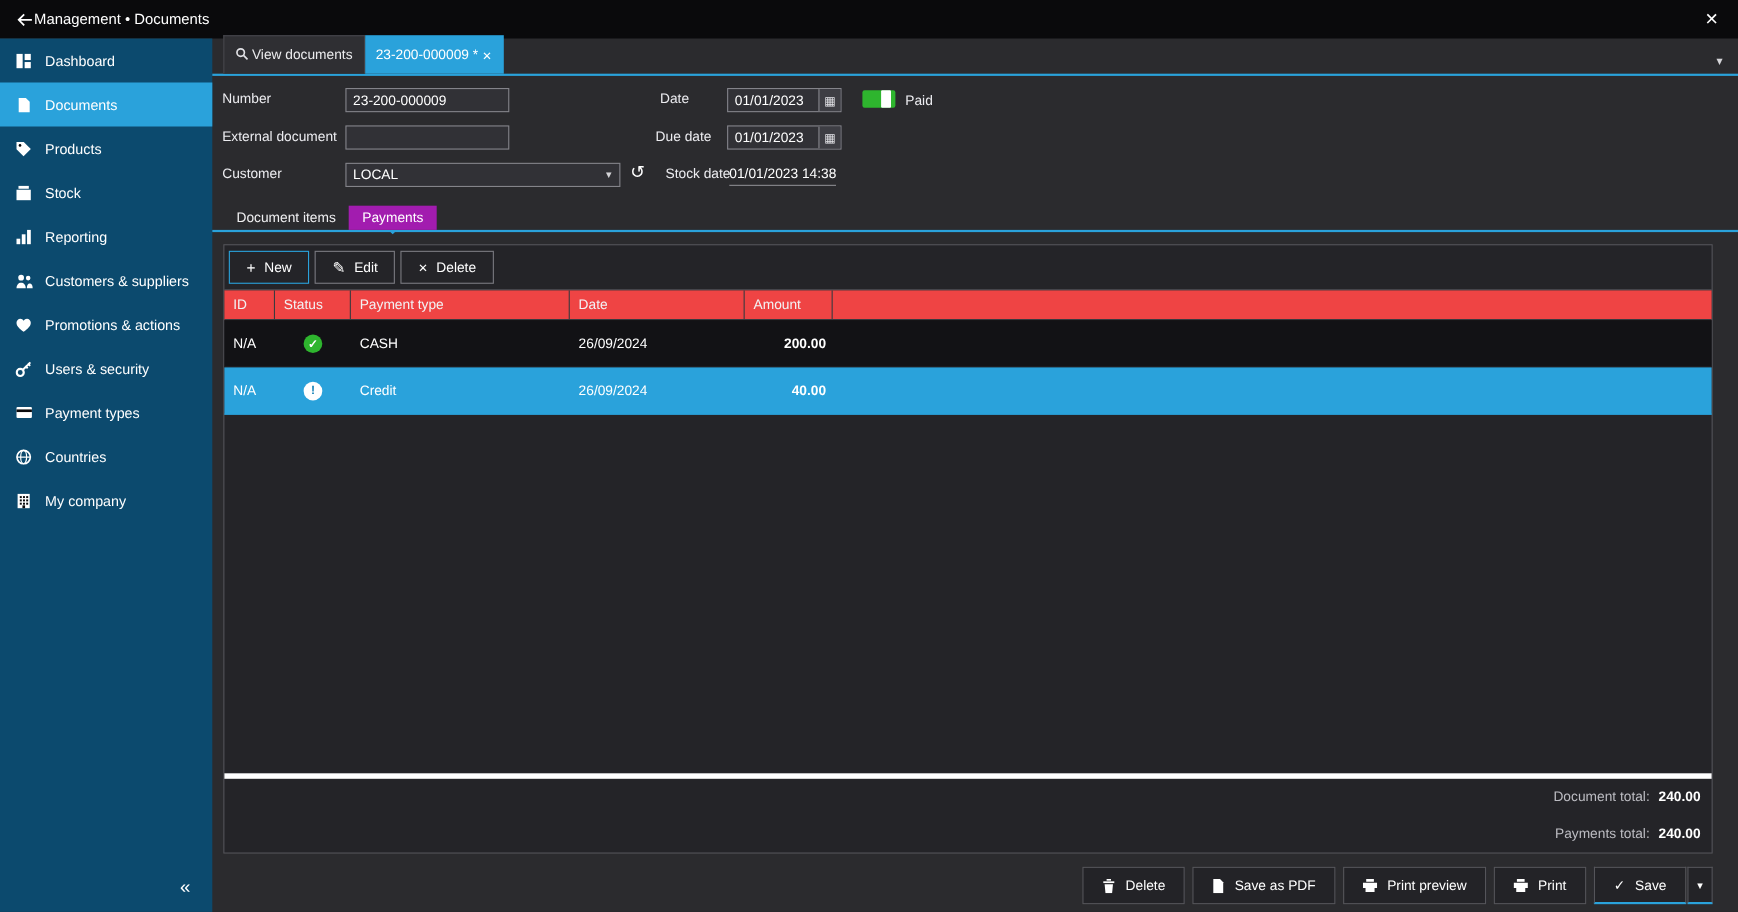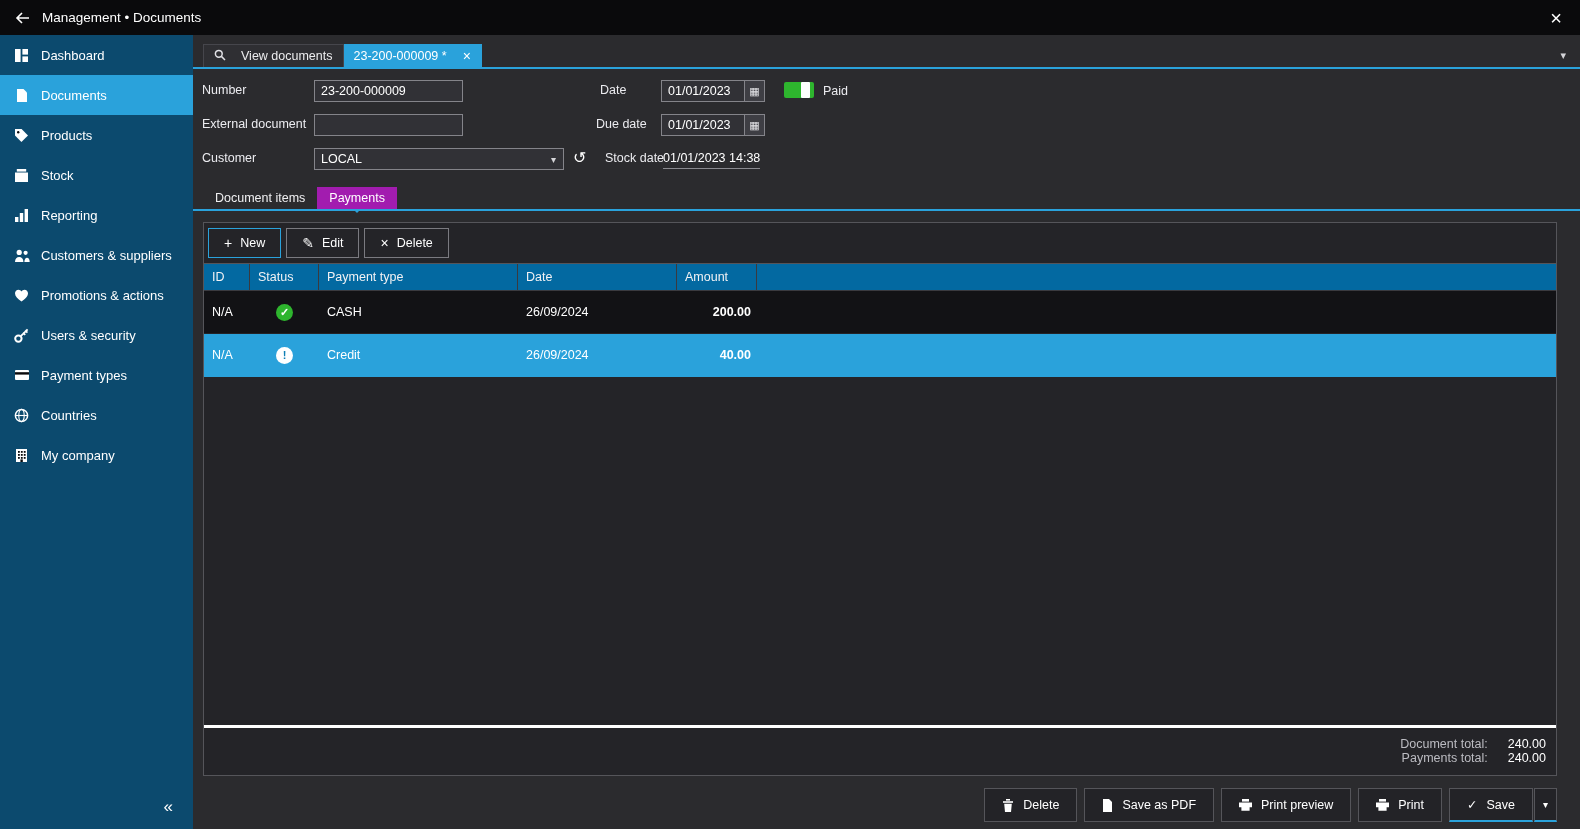--- a/index.html
+++ b/index.html
@@ -1,39 +1,39 @@
 <!DOCTYPE html>
 <html><head>
 <meta charset="utf-8">
 <style>
   *{box-sizing:border-box;margin:0;padding:0}
   html,body{width:1580px;height:829px;overflow:hidden}
   body{background:#2b2b2e;color:#fff;font-family:"Liberation Sans",sans-serif;font-size:12.5px}
   .app{display:flex;flex-direction:column;width:100%;height:100%}
 
   
-  .titlebar{height:35px;background:#0a0a0c;display:flex;align-items:center;gap:11px;padding:0 14px;flex:0 0 auto}
+  .titlebar{height:35px;background:#0a0a0c;display:flex;align-items:center;padding:0 14px;flex:0 0 auto}
   .titlebar .title{font-size:13.5px;color:#fff}
   .win-close{margin-left:auto;font-size:20px;line-height:1;color:#fff;cursor:pointer;padding:0 4px}
 
   .layout{flex:1;display:flex;min-height:0}
 
   
   .sidebar{width:193px;background:#0c4a6e;display:flex;flex-direction:column;flex:0 0 auto}
   .side-item{height:40px;display:flex;align-items:center;gap:11px;padding:0 13px;font-size:13px;cursor:pointer;color:#fff}
   .side-item.active{background:#2aa2db}
   .side-icon{width:17px;display:flex;justify-content:center;align-items:center}
   .collapse{margin-top:auto;text-align:right;padding:6px 20px 12px;font-size:17px;color:#fff;cursor:pointer}
 
   
   .main{flex:1;display:flex;flex-direction:column;min-width:0;padding-top:9px;padding-bottom:7px}
 
   
   .tabstrip{height:25px;display:flex;align-items:flex-end;border-bottom:2px solid #2aa2db;padding-left:10px;flex:0 0 auto}
-  .tab{height:23px;display:flex;align-items:center;gap:15px;padding:0 10px;cursor:pointer}
+  .tab{height:35px;display:flex;align-items:center;gap:3px;padding:0 10px;cursor:pointer}
   .tab.viewdocs{background:#2f2f33;border:1px solid #46464c;border-bottom:none;color:#ececee}
   .tab.activedoc{background:#2aa2db;color:#fff}
   .tab .tclose{font-size:14px;line-height:1;padding:0 1px}
   .strip-chevron{margin-left:auto;align-self:center;margin-right:14px;font-size:11px;color:#d4d4d8;cursor:pointer}
 
   
   .form{position:relative;height:118px;flex:0 0 auto}
   .flabel{position:absolute;color:#ececf0;white-space:nowrap}
   .txt{position:absolute;height:22px;background:#313136;border:1px solid #84848a;color:#fff;font-size:12.5px;font-family:inherit;padding:0 6px;outline:none}
   .fbox{position:absolute;height:22px;background:#313136;border:1px solid #84848a;display:flex;align-items:center;padding-left:6px;cursor:pointer}
@@ -51,37 +51,37 @@
   .subtab.active{background:#a21caf;color:#fff;position:relative}
   .subtab.active::after{content:"";position:absolute;left:50%;bottom:-8px;transform:translateX(-50%);border:4px solid transparent;border-top-color:#2aa2db}
 
   
   .panel{margin:11px 23px 0 10px;border:1px solid #55555a;background:#242428;display:flex;flex-direction:column;flex:1;min-height:0}
   .ttoolbar{display:flex;gap:5px;padding:5px 4px;border-bottom:1px solid #55555a;flex:0 0 auto}
   .tbtn{height:30px;display:flex;align-items:center;gap:8px;padding:0 15px;background:transparent;border:1px solid #7a7a80;color:#fff;font-size:12.5px;font-family:inherit;cursor:pointer}
   .tbtn.new{border-color:#2aa2db}
   .tbtn .ic{font-size:14px;line-height:1}
 
-  .thead{display:flex;height:27px;background:#0369a1;border-bottom:1px solid #3a3a3f;color:#f2f2f4;flex:0 0 auto}
+  .thead{display:flex;height:27px;background:#ef4444;border-bottom:1px solid #3a3a3f;color:#f2f2f4;flex:0 0 auto}
   .hc{display:flex;align-items:center;padding:0 8px;border-right:1px solid #3a3a3f;cursor:pointer}
   .hc.fill{flex:1;border-right:none}
   .col-id{width:46px}.col-status{width:69px}.col-type{width:199px}.col-date{width:159px}.col-amount{width:80px}
   .trow{display:flex;height:43px;background:#121215;border-bottom:1px solid #232327;cursor:pointer;flex:0 0 auto}
   .trow.selected{background:#2aa2db;border-bottom-color:#2aa2db}
   .tc{display:flex;align-items:center;padding:0 8px}
   .tc.center{justify-content:center;padding:0}
   .tc.num{justify-content:flex-end;font-weight:bold;padding-right:6px}
   .st{width:17px;height:17px;border-radius:50%;display:flex;align-items:center;justify-content:center;font-size:11px;font-weight:bold}
   .st.paid{background:#2eb52e;color:#fff}
   .st.warn{background:#fff;color:#0f7fb5}
   .tbody-empty{flex:1}
-  .tfoot{border-top:3px solid #ffffff;padding:9px 10px 10px;display:flex;flex-direction:column;align-items:flex-end;gap:0;flex:0 0 auto}
+  .tfoot{border-top:5px solid #ffffff;padding:9px 10px 10px;display:flex;flex-direction:column;align-items:flex-end;gap:20px;flex:0 0 auto}
   .total-line{display:flex;align-items:center}
   .tlabel{color:#bcbcc2}
-  .tval{font-weight:normal;margin-left:20px;color:#fff}
+  .tval{font-weight:bold;margin-left:8px;color:#fff}
 
   
   .actionbar{display:flex;justify-content:flex-end;gap:7px;margin:12px 23px 0 10px;flex:0 0 auto}
   .abtn{height:34px;display:flex;align-items:center;gap:9px;padding:0 17px;background:#232327;border:1px solid #55555a;color:#fff;font-size:12.5px;font-family:inherit;cursor:pointer}
   .savegroup{display:flex;gap:1px}
   .abtn.save,.abtn.caret{border-bottom:2px solid #2aa2db}
   .abtn.caret{padding:0 8px;font-size:10px}
   .abtn .aic{display:flex;align-items:center}
 </style>
 </head>

